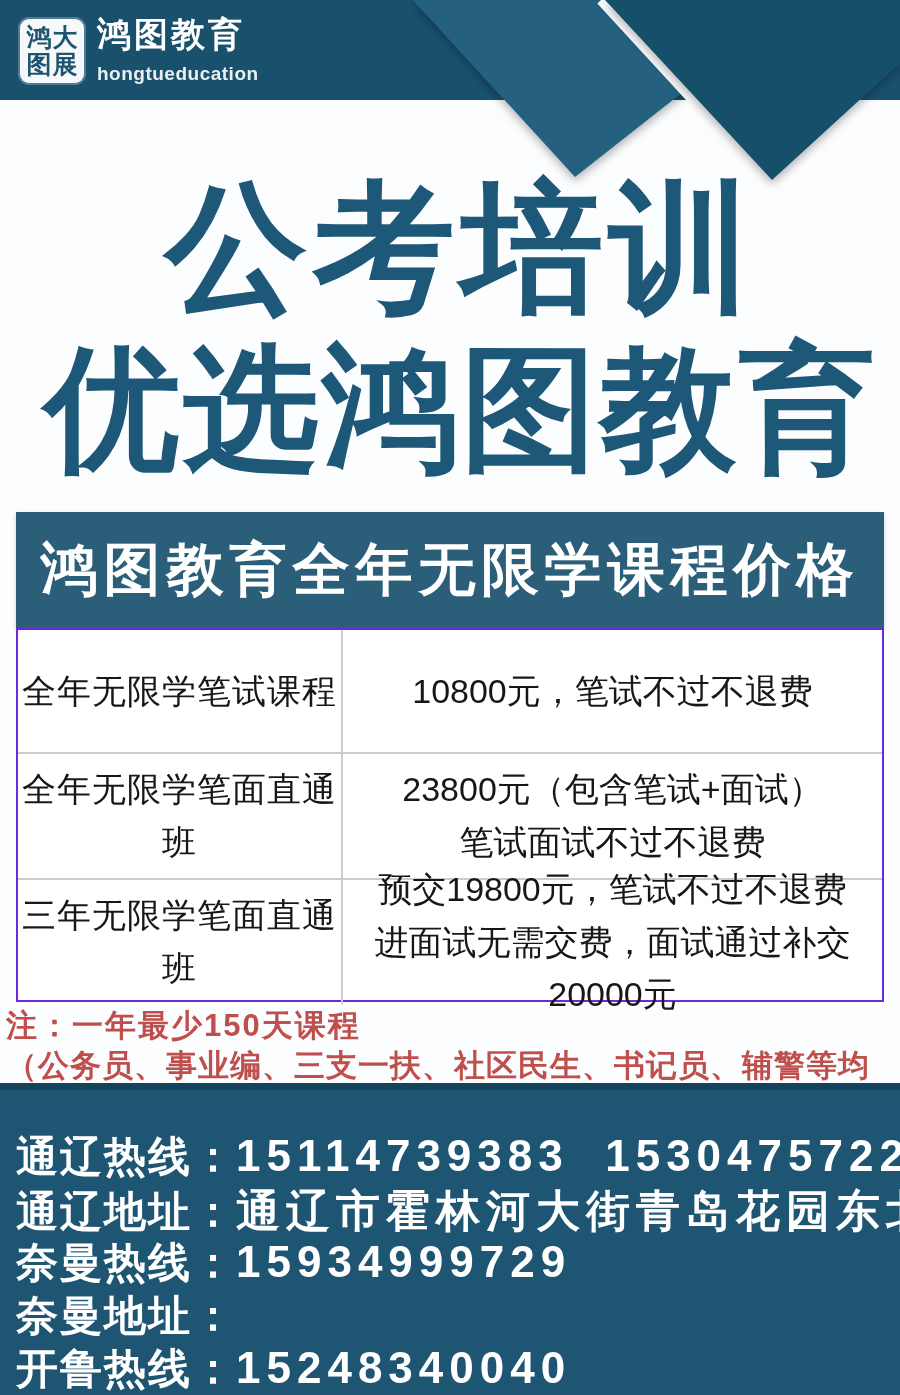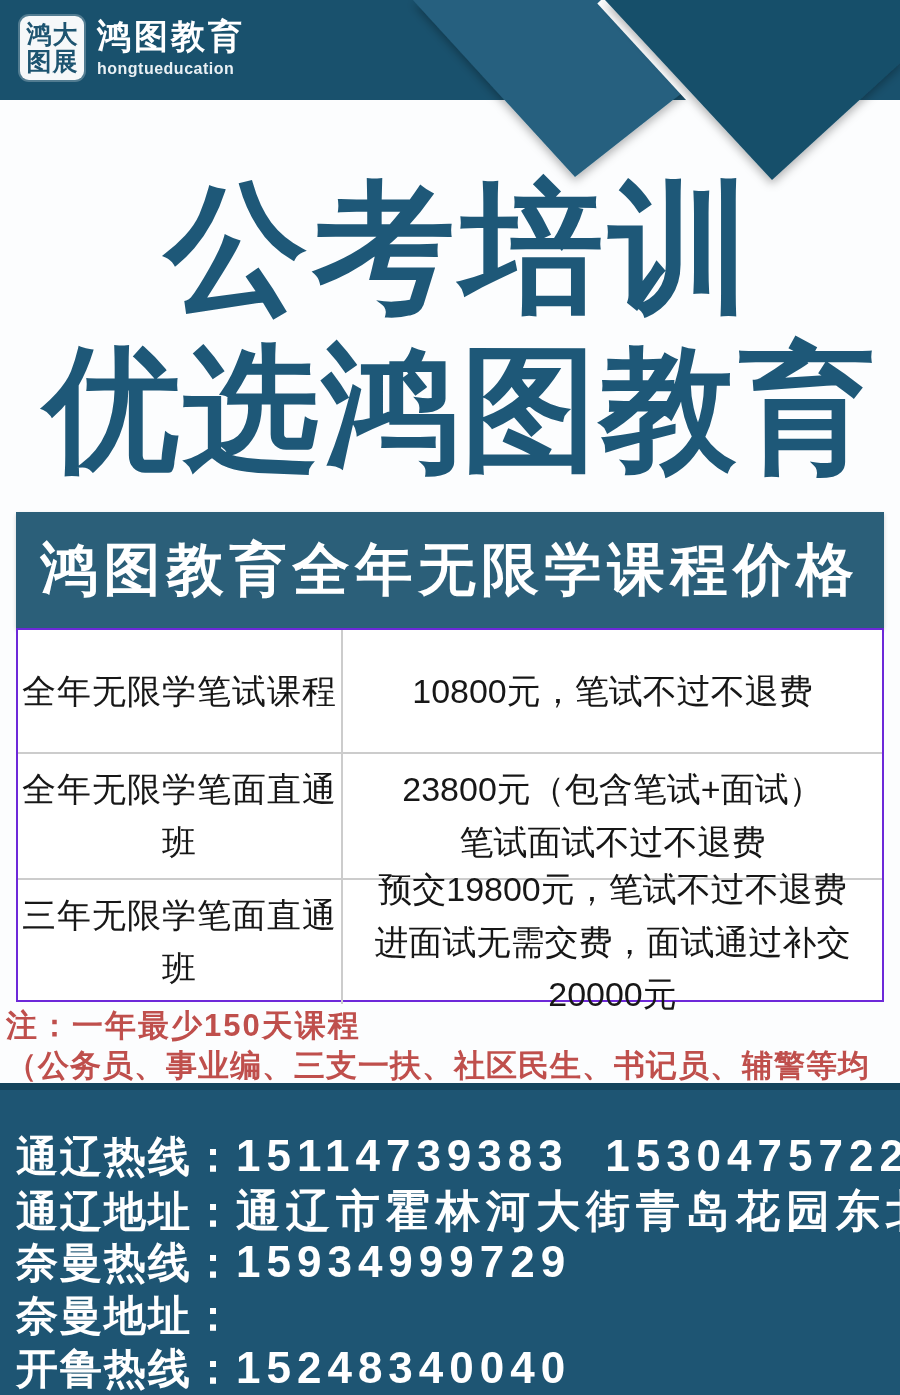--- a/index.html
+++ b/index.html
@@ -18,21 +18,21 @@
     width:64px; height:64px; background:#f6f8f9; border-radius:9px;
     display:grid; grid-template-columns:1fr 1fr; grid-template-rows:1fr 1fr;
     padding:5px 6px; box-shadow:0 0 0 2px rgba(255,255,255,.25);
   }
   .seal span {
     color:#1d5470; font-weight:700; font-size:25px; line-height:1;
     display:flex; align-items:center; justify-content:center;
   }
   .brand-text { display:flex; flex-direction:column; }
   .brand-name { color:#ffffff; font-size:34px; font-weight:800; letter-spacing:3px; line-height:1.1; }
-  .brand-name-en { color:#e9f0f4; font-size:16px; font-weight:700; letter-spacing:.5px; margin-top:4px; }
+  .brand-name-en { color:#e9f0f4; font-size:19px; font-weight:700; letter-spacing:.5px; margin-top:10px; }
 
   
   .hero { position:absolute; top:168px; left:0; width:900px; text-align:center; color:#1e5878; font-weight:900;margin-left:11px; }
   .hero-line1 { font-size:142px; letter-spacing:6px; line-height:1.12; }
   .hero-line2 { font-size:136px; letter-spacing:3px; line-height:1.10; margin-top:8px; white-space:nowrap; }
 
   
   .banner {
     position:absolute; top:512px; left:16px; width:868px; height:116px;
     background:#2b5f79; color:#ffffff; display:flex; align-items:center; justify-content:center;

